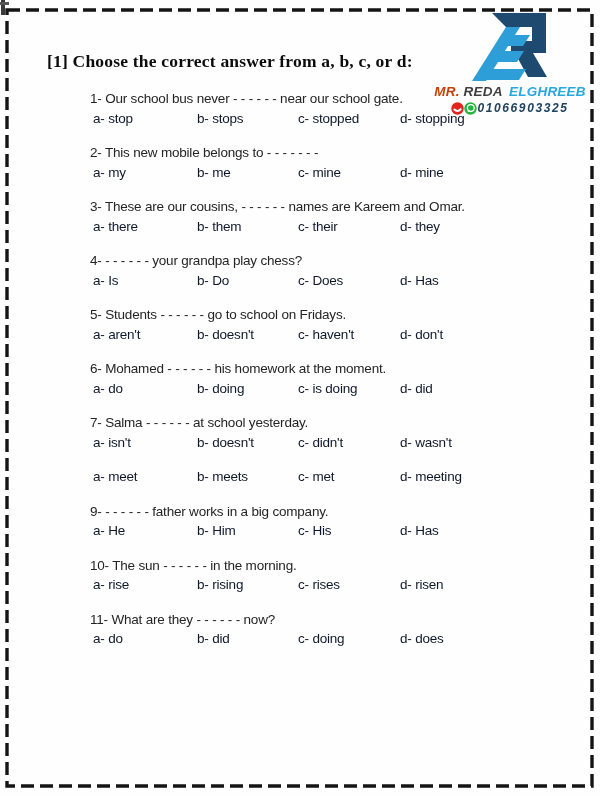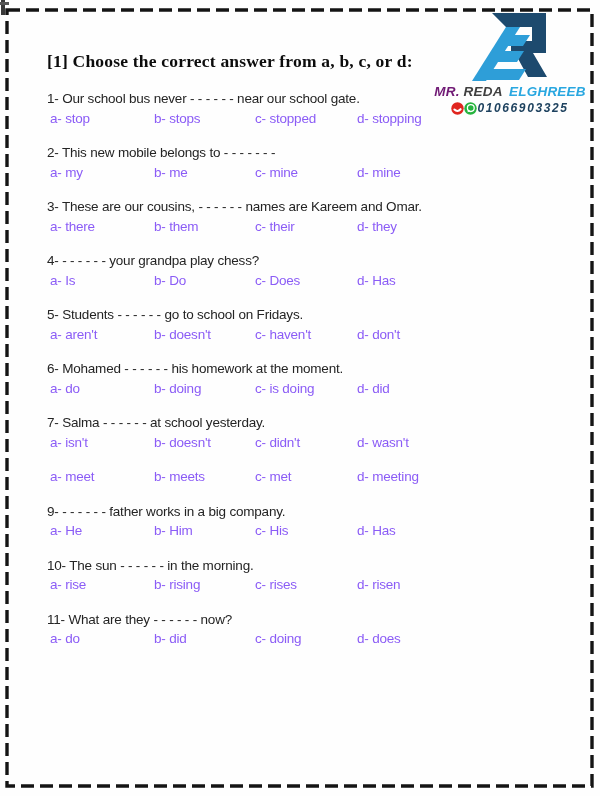--- a/index.html
+++ b/index.html
@@ -10,34 +10,34 @@
 
   
   .corner-mark{position:absolute;left:1px;top:0;width:4px;height:15px;background:#3a3a3a;}
   .corner-mark2{position:absolute;left:0;top:2px;width:9px;height:3px;background:#555;}
 
   .title{position:absolute;left:47px;top:51px;margin:0;
          font-family:"Liberation Serif",serif;font-weight:bold;
          font-size:17.5px;letter-spacing:0.2px;color:#0c0c0c;white-space:nowrap;}
 
   .questions{position:absolute;left:0;top:89px;width:600px;}
-  .question{padding-left:47px;margin-bottom:15px;}
+  .question{padding-left:47px;margin-bottom:15px;margin-left:43px;}
   .q-text{font-size:13.5px;color:#242424;line-height:19.5px;height:19.5px;
           letter-spacing:-0.2px;white-space:pre;}
   .q-opts{display:grid;grid-template-columns:104px 101px 102px auto;
-          padding-left:3px;font-size:13.5px;color:#8b5cf6;
+          padding-left:3px;font-size:13.5px;color:#0f172a;
           line-height:19.5px;height:19.5px;letter-spacing:-0.2px;}
   .opt{white-space:pre;}
 
   
   .logo{position:absolute;left:424px;top:11px;width:172px;text-align:center;}
   .monogram{display:block;margin:0 auto;}
   .logo-name{margin-top:1px;font-weight:bold;font-style:italic;font-size:13.5px;
              letter-spacing:0.2px;white-space:nowrap;line-height:15px;}
-  .logo-name .mr{color:#701a75;}
+  .logo-name .mr{color:#c2410c;}
   .logo-name .first{color:#404040;}
   .logo-name .last{color:#29a7e0;margin-left:3px;}
   .logo-phone{margin-top:3px;display:flex;justify-content:center;align-items:center;}
   .phone-num{font-weight:bold;font-style:italic;font-size:12px;letter-spacing:1.6px;
              color:#1e425f;line-height:13px;}
 </style>
 </head>
 <body>
 
 <div class="page">

